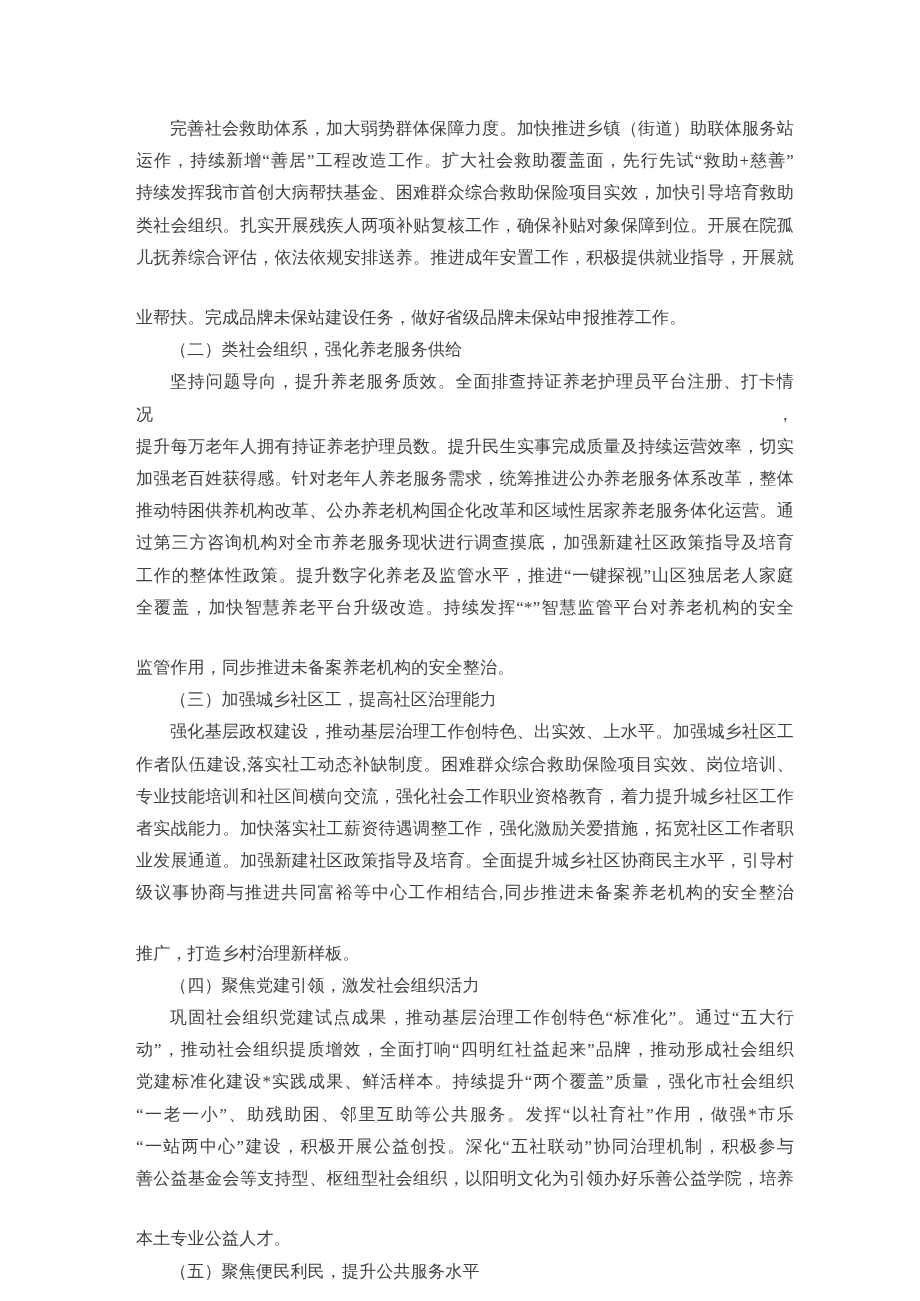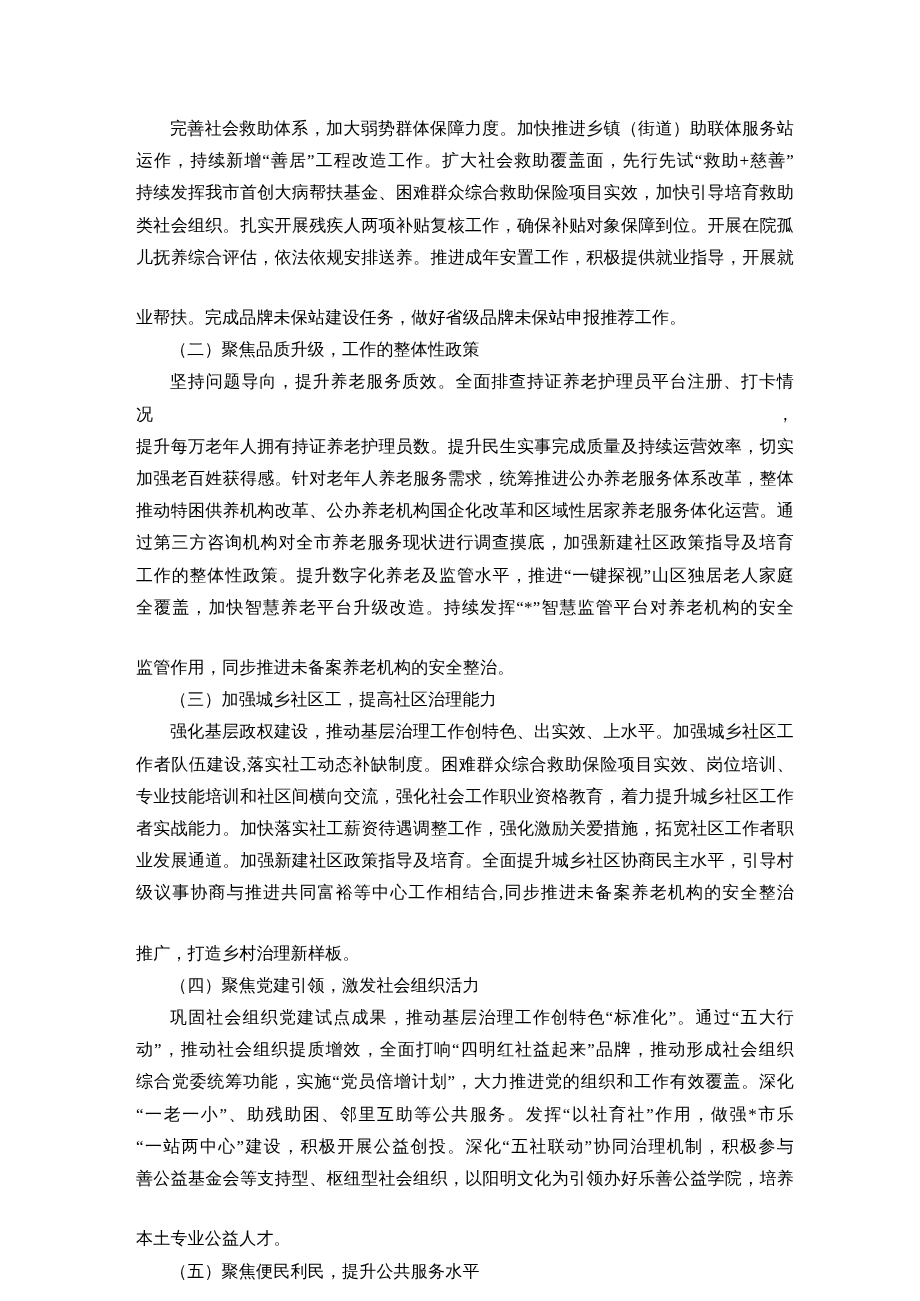--- a/index.html
+++ b/index.html
@@ -15,21 +15,21 @@
     overflow: hidden;
     font-family: "Liberation Serif", "DejaVu Serif", serif;
   }
   .text-block {
     position: absolute;
     left: 136px;
     top: 113px;
     width: 658px;
     font-size: 17px;
     line-height: 32.2px;
-    color: #000000;
+    color: #404040;
     letter-spacing: 0.2px;
   }
   .line {
     min-height: 32.2px;
     text-align: justify;
     text-align-last: justify;
     word-break: break-all;
   }
   .line.last {
     text-align: left;
@@ -52,21 +52,21 @@
 
     <div>
       <div class="line indent">完善社会救助体系，加大弱势群体保障力度。加快推进乡镇（街道）助联体服务站</div>
       <div class="line">运作，持续新增“善居”工程改造工作。扩大社会救助覆盖面，先行先试“救助+慈善”</div>
       <div class="line">持续发挥我市首创大病帮扶基金、困难群众综合救助保险项目实效，加快引导培育救助</div>
       <div class="line">类社会组织。扎实开展残疾人两项补贴复核工作，确保补贴对象保障到位。开展在院孤</div>
       <div class="line">儿抚养综合评估，依法依规安排送养。推进成年安置工作，积极提供就业指导，开展就</div>
       <div class="line last">业帮扶。完成品牌未保站建设任务，做好省级品牌未保站申报推荐工作。</div>
     </div>
 
-    <div class="line heading indent">（二）聚焦品质升级，工作的整体性政策</div>
+    <div class="line heading indent">（二）类社会组织，强化养老服务供给</div>
 
     <div>
       <div class="line indent">坚持问题导向，提升养老服务质效。全面排查持证养老护理员平台注册、打卡情况，</div>
       <div class="line">提升每万老年人拥有持证养老护理员数。提升民生实事完成质量及持续运营效率，切实</div>
       <div class="line">加强老百姓获得感。针对老年人养老服务需求，统筹推进公办养老服务体系改革，整体</div>
       <div class="line">推动特困供养机构改革、公办养老机构国企化改革和区域性居家养老服务体化运营。通</div>
       <div class="line">过第三方咨询机构对全市养老服务现状进行调查摸底，加强新建社区政策指导及培育</div>
       <div class="line">工作的整体性政策。提升数字化养老及监管水平，推进“一键探视”山区独居老人家庭</div>
       <div class="line">全覆盖，加快智慧养老平台升级改造。持续发挥“*”智慧监管平台对养老机构的安全</div>
       <div class="line last">监管作用，同步推进未备案养老机构的安全整治。</div>
@@ -82,21 +82,21 @@
       <div class="line">业发展通道。加强新建社区政策指导及培育。全面提升城乡社区协商民主水平，引导村</div>
       <div class="line">级议事协商与推进共同富裕等中心工作相结合,同步推进未备案养老机构的安全整治</div>
       <div class="line last">推广，打造乡村治理新样板。</div>
     </div>
 
     <div class="line heading indent">（四）聚焦党建引领，激发社会组织活力</div>
 
     <div>
       <div class="line indent">巩固社会组织党建试点成果，推动基层治理工作创特色“标准化”。通过“五大行</div>
       <div class="line">动”，推动社会组织提质增效，全面打响“四明红社益起来”品牌，推动形成社会组织</div>
-      <div class="line">综合党委统筹功能，实施“党员倍增计划”，大力推进党的组织和工作有效覆盖。深化</div>
+      <div class="line">党建标准化建设*实践成果、鲜活样本。持续提升“两个覆盖”质量，强化市社会组织</div>
       <div class="line">“一老一小”、助残助困、邻里互助等公共服务。发挥“以社育社”作用，做强*市乐</div>
       <div class="line">“一站两中心”建设，积极开展公益创投。深化“五社联动”协同治理机制，积极参与</div>
       <div class="line">善公益基金会等支持型、枢纽型社会组织，以阳明文化为引领办好乐善公益学院，培养</div>
       <div class="line last">本土专业公益人才。</div>
     </div>
 
     <div class="line heading indent">（五）聚焦便民利民，提升公共服务水平</div>
 
   </div>
 </div>

